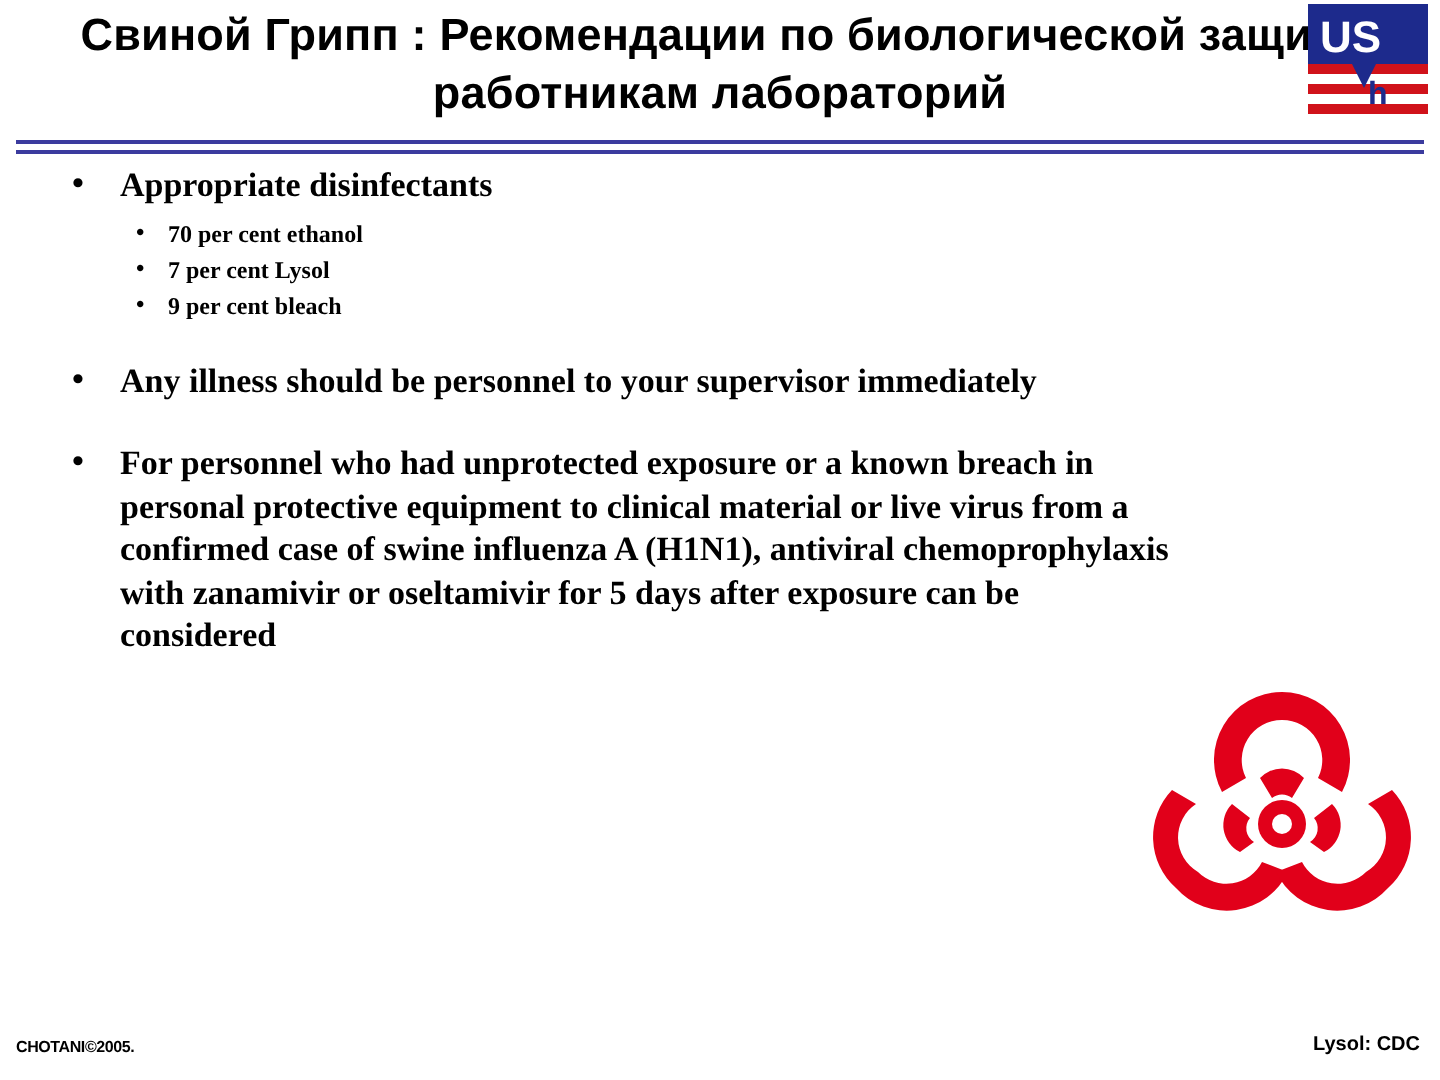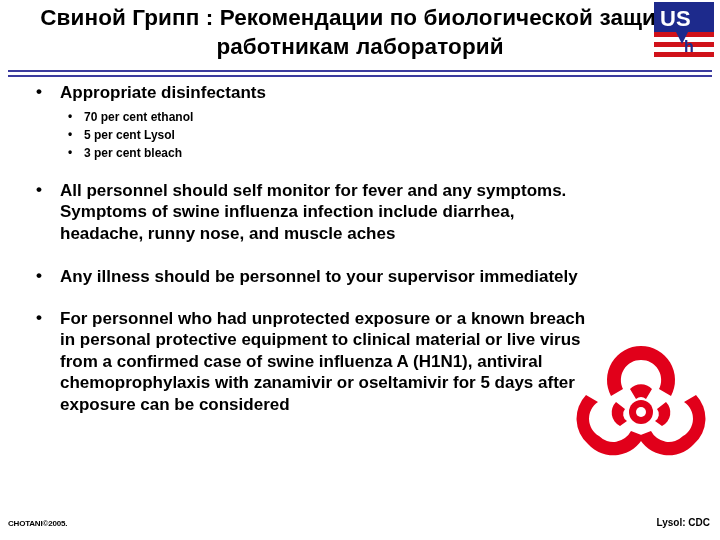--- a/index.html
+++ b/index.html
@@ -75,20 +75,21 @@
     padding: 0;
   }
   ul.lvl1 > li {
     position: relative;
     padding-left: 32px;
     margin-bottom: 18px;
     font-size: 17px;
     font-weight: bold;
     line-height: 21.5px;
     color: #000000;
+    font-family: Liberation Serif, serif;
   }
   ul.lvl1 > li:before {
     content: "\2022";
     position: absolute;
     left: 8px;
     top: -1px;
     font-size: 17px;
     line-height: 21.5px;
   }
   ul.lvl2 {
@@ -168,26 +169,23 @@
       </svg>
     </div>
   </div>
 
   <div class="content">
     <ul class="lvl1">
       <li>
         <span>Appropriate disinfectants</span>
         <ul class="lvl2">
           <li><span>70 per cent ethanol</span></li>
-          <li><span>5 per cent Lysol</span></li>
-          <li><span>3 per cent bleach</span></li>
+          <li><span>7 per cent Lysol</span></li>
+          <li><span>9 per cent bleach</span></li>
         </ul>
-      </li>
-      <li class="li-gap-a">
-        <span>All personnel should self monitor for fever and any symptoms. Symptoms of swine influenza infection include diarrhea, headache, runny nose, and muscle aches</span>
       </li>
       <li class="li-gap-b">
         <span>Any illness should be personnel to your supervisor immediately</span>
       </li>
       <li>
         <span>For personnel who had unprotected exposure or a known breach in personal protective equipment to clinical material or live virus from a confirmed case of swine influenza A (H1N1), antiviral chemoprophylaxis with zanamivir or oseltamivir for 5 days after exposure can be considered</span>
       </li>
     </ul>
   </div>
 

